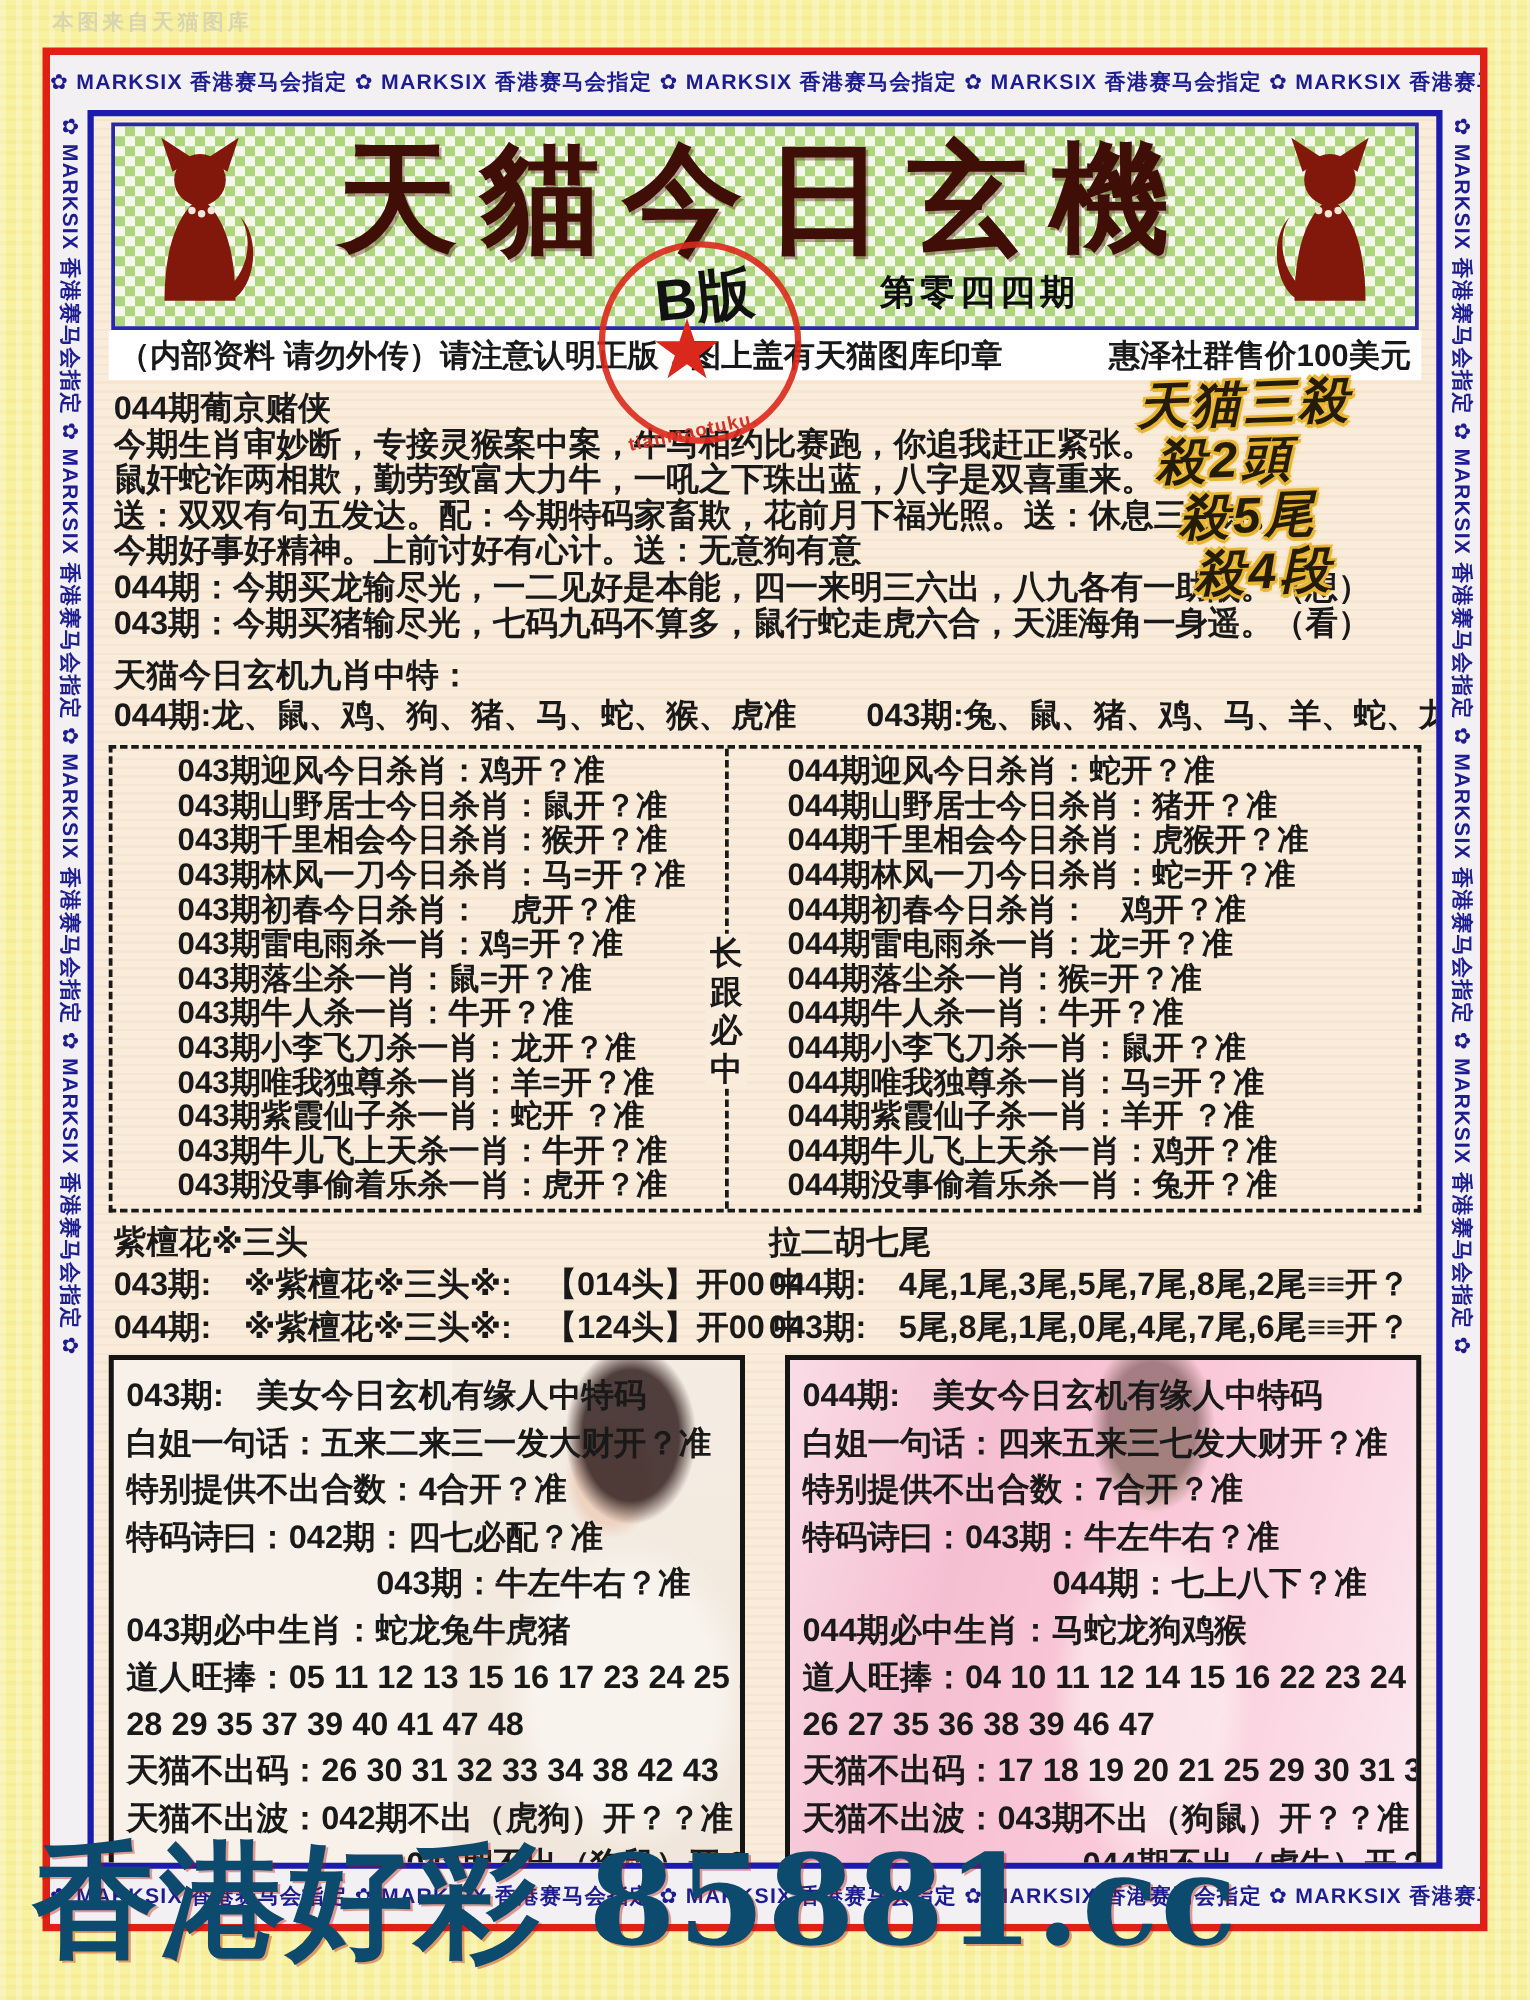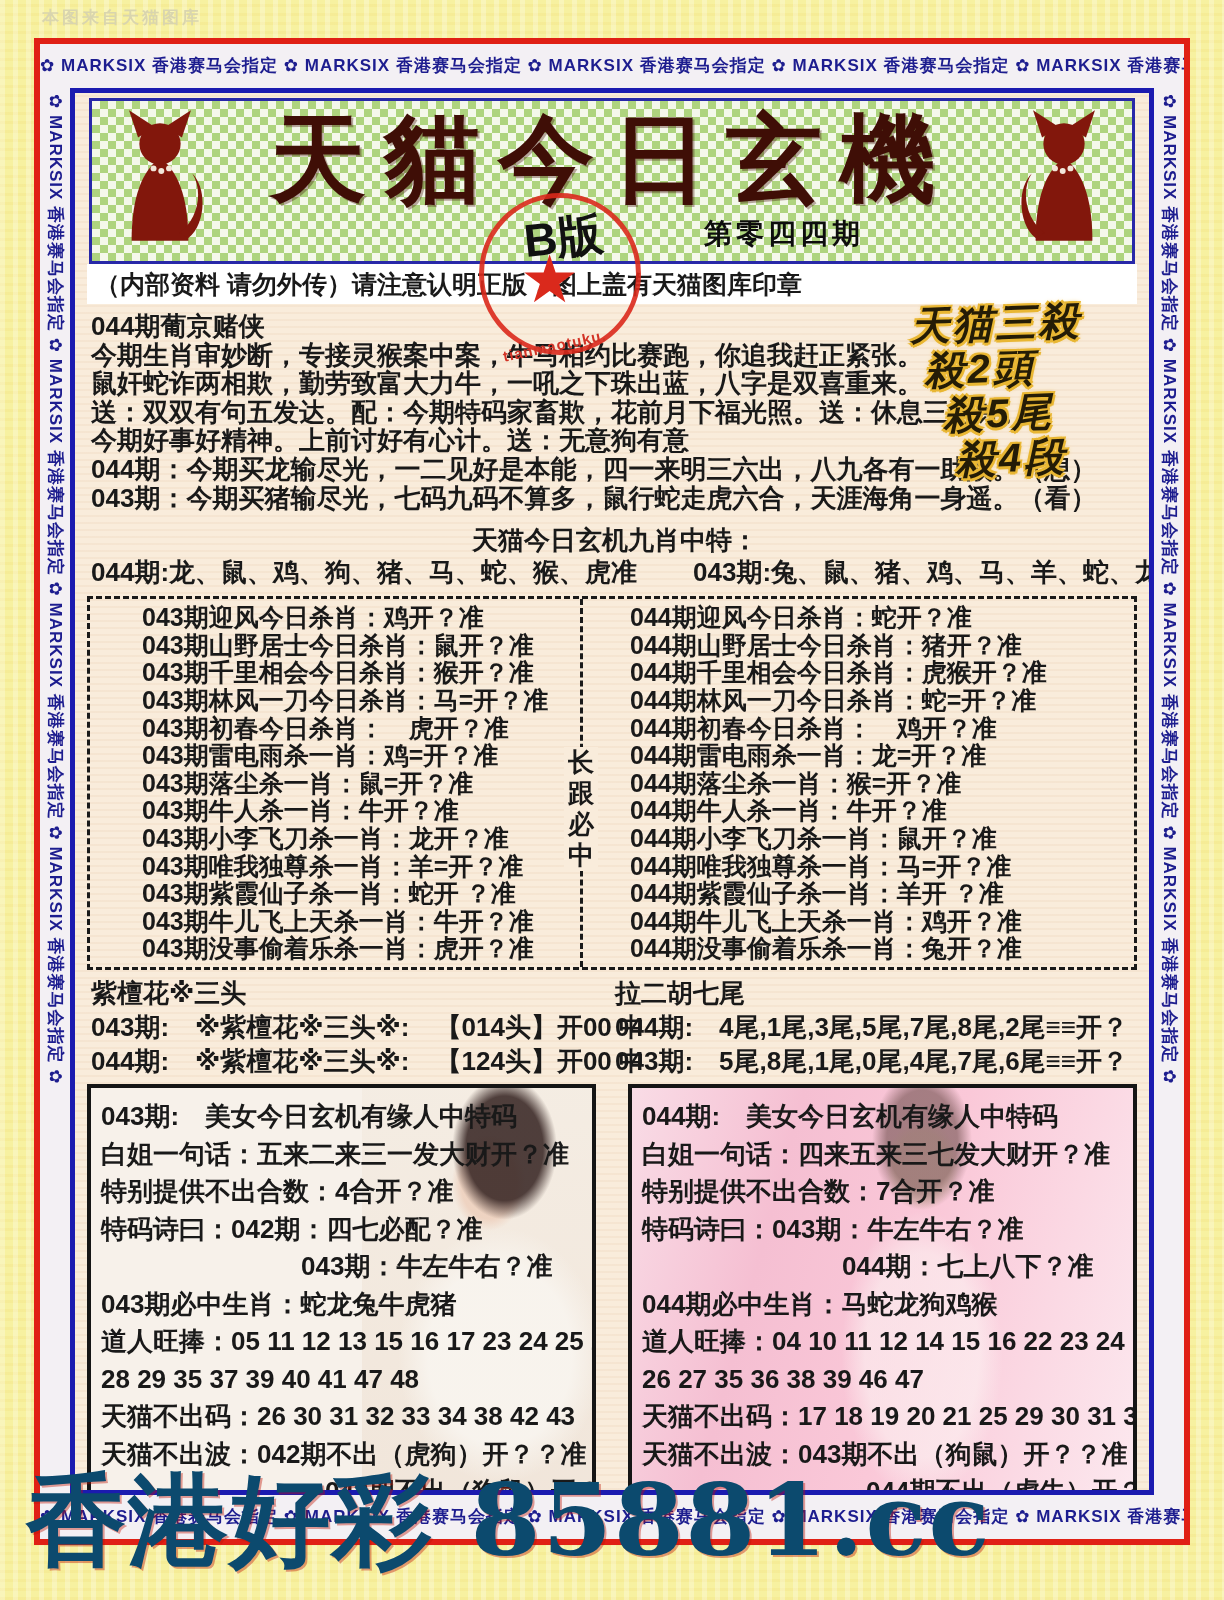--- a/index.html
+++ b/index.html
@@ -51,21 +51,21 @@
     padding:0 8px;font-size:25px;white-space:nowrap;}
   
   .poem{padding:8px 0 0 6px;font-size:26px;line-height:28.6px;}
   .poem .row{white-space:nowrap;}
   .kill3{position:absolute;right:26px;top:208px;width:250px;text-align:center;z-index:4;
     font-size:40px;line-height:45px;font-style:italic;color:#241c06;letter-spacing:3px;transform:rotate(-2deg);
     text-shadow:0 0 5px #e9b734,2px 2px 0 #e9b734,-2px -2px 0 #e9b734,2px -2px 0 #e9b734,-2px 2px 0 #e9b734,0 3px 0 #e9b734;}
   .kill3 .k2{margin-right:34px;}
   .kill3 .k4{margin-left:22px;}
   
-  .ninexiao{padding:12px 0 0 6px;font-size:26px;line-height:32px;text-align:center;}
+  .ninexiao{padding:12px 0 0 6px;font-size:26px;line-height:32px;}
   .ninexiao .pair{white-space:nowrap;}
   .ninexiao .gap{display:inline-block;width:56px;}
   
   .killtable{margin:8px 2px 0;border:3px dashed #1a1a1a;position:relative;height:368px;}
   .kt-col{position:absolute;top:5px;font-size:25px;line-height:27.6px;white-space:nowrap;}
   .kt-left{left:52px;}
   .kt-right{left:540px;}
   .kt-divider{position:absolute;left:490px;top:0;bottom:0;border-left:3px dashed #1a1a1a;}
   .kt-vert{position:absolute;left:474px;top:148px;width:34px;text-align:center;font-size:26px;line-height:31px;
     background:#f9ecdb;z-index:2;}
@@ -142,20 +142,21 @@
       <div class="issue">第零四四期</div>
     </div>
 
     <div class="stamp">
       <span class="stamp-star">★</span>
       <span class="stamp-ring">tianmaotuku.</span>
     </div>
 
     <div class="notice">
       <span>（内部资料 请勿外传）请注意认明正版，图上盖有天猫图库印章</span>
+      <span>惠泽社群售价100美元</span>
     </div>
 
     <div class="poem">
       <div class="row">044期葡京赌侠</div>
       <div>
 
       <div class="row">今期生肖审妙断，专接灵猴案中案，牛马相约比赛跑，你追我赶正紧张。</div>
           <div class="row">鼠奸蛇诈两相欺，勤劳致富大力牛，一吼之下珠出蓝，八字是双喜重来。</div>
           <div class="row">送：双双有句五发达。配：今期特码家畜欺，花前月下福光照。送：休息三分钟。</div>
           <div class="row">今期好事好精神。上前讨好有心计。送：无意狗有意</div>

